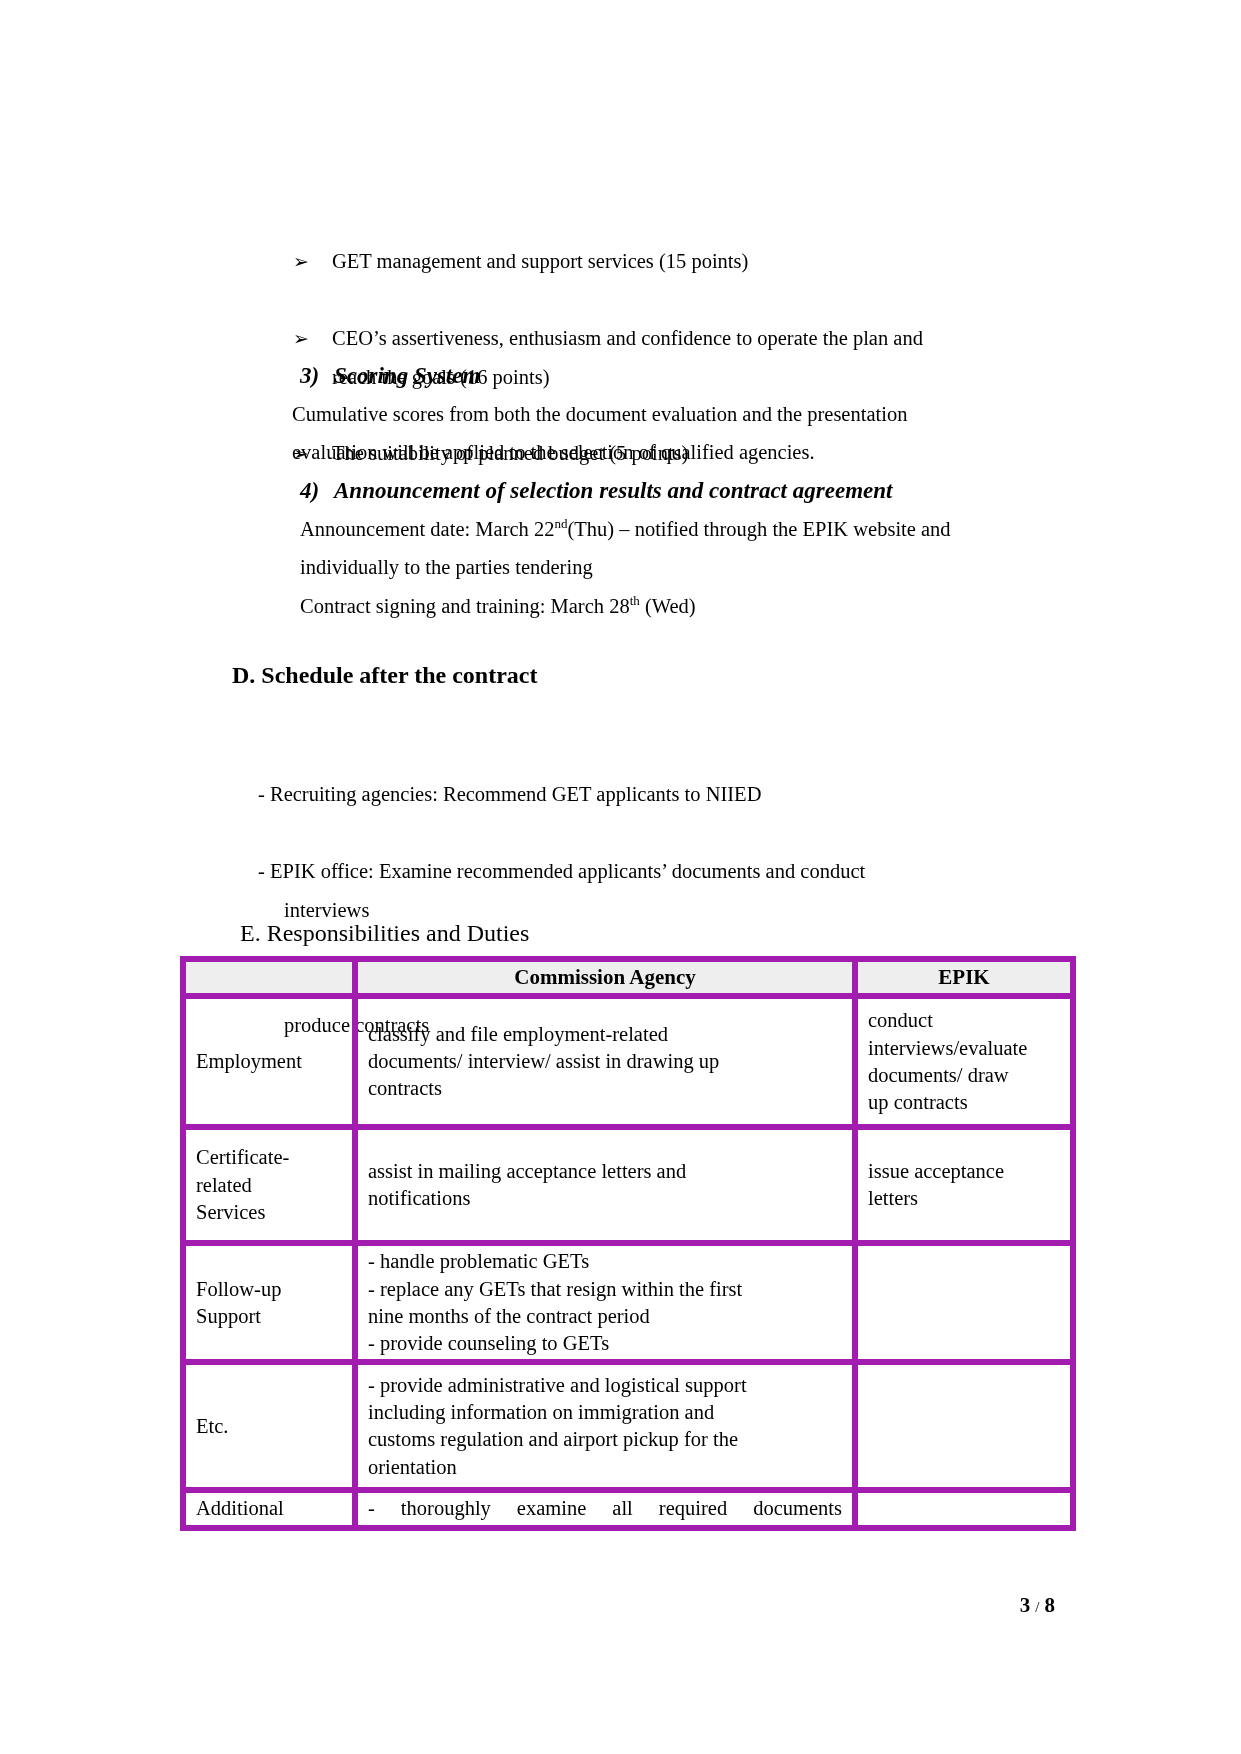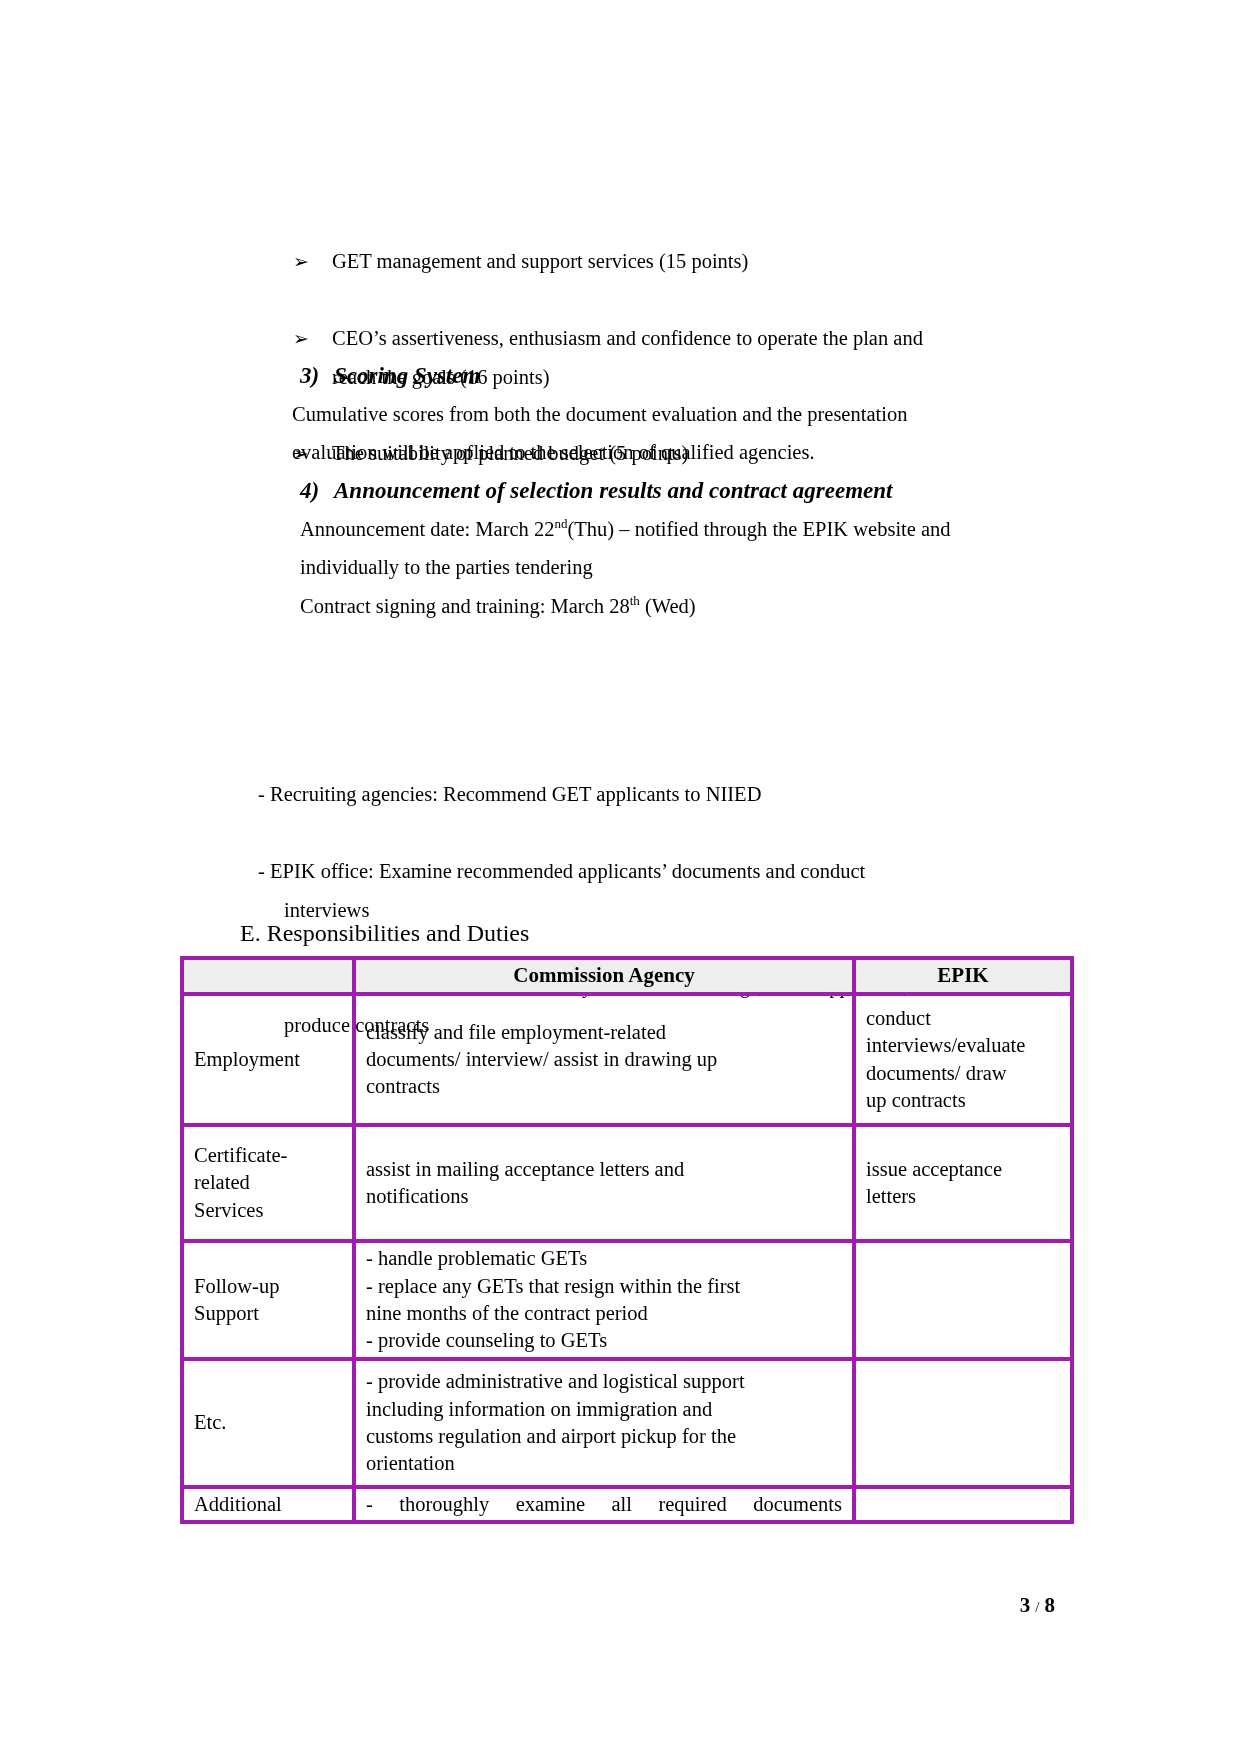--- a/index.html
+++ b/index.html
@@ -41,21 +41,21 @@
   table.resp {
     position: absolute;
     left: 180px; top: 956px;
     width: 890px;
     border-collapse: collapse;
     table-layout: fixed;
     font-size: 20.5px;
     line-height: 27.3px;
   }
   table.resp td, table.resp th {
-    border: 4px solid #a21caf;
+    border: 6px solid #a21caf;
     vertical-align: middle;
     padding: 2px 10px;
     white-space: pre-line;
     overflow: hidden;
   }
   table.resp th {
     background: #eeeeee;
     font-weight: bold;
     text-align: center;
     font-size: 21px;
@@ -109,20 +109,21 @@
 
   <div class="abs num-heading" style="left:300px; top:472px;">
     <span class="num-label">4)</span><span>Announcement of selection results and contract agreement</span>
   </div>
 
   <div class="abs body-text" style="left:300px; top:510px; width:790px;"><span>Announcement date: March 22</span><sup class="ord">nd</sup><span>(Thu) – notified through the EPIK website and
 individually to the parties tendering</span></div>
 
   <div class="abs body-text" style="left:300px; top:587px; width:790px;"><span>Contract signing and training: March 28</span><sup class="ord">th</sup><span> (Wed)</span></div>
 
+  <div class="abs d-heading" style="left:232px; top:655px;">D. Schedule after the contract</div>
 
   <div class="abs body-text" style="left:258px; top:737px; width:830px;">
     <div class="d-item">- Recruiting agencies: Recommend GET applicants to NIIED</div>
     <div class="d-item">- EPIK office: Examine recommended applicants’ documents and conduct
 interviews</div>
     <div class="d-item">- Provincial Offices of Education : Carry out final screenings, select applicants,
 produce contracts</div>
   </div>
 
   <div class="abs e-heading" style="left:240px; top:912px;">E. Responsibilities and Duties</div>

